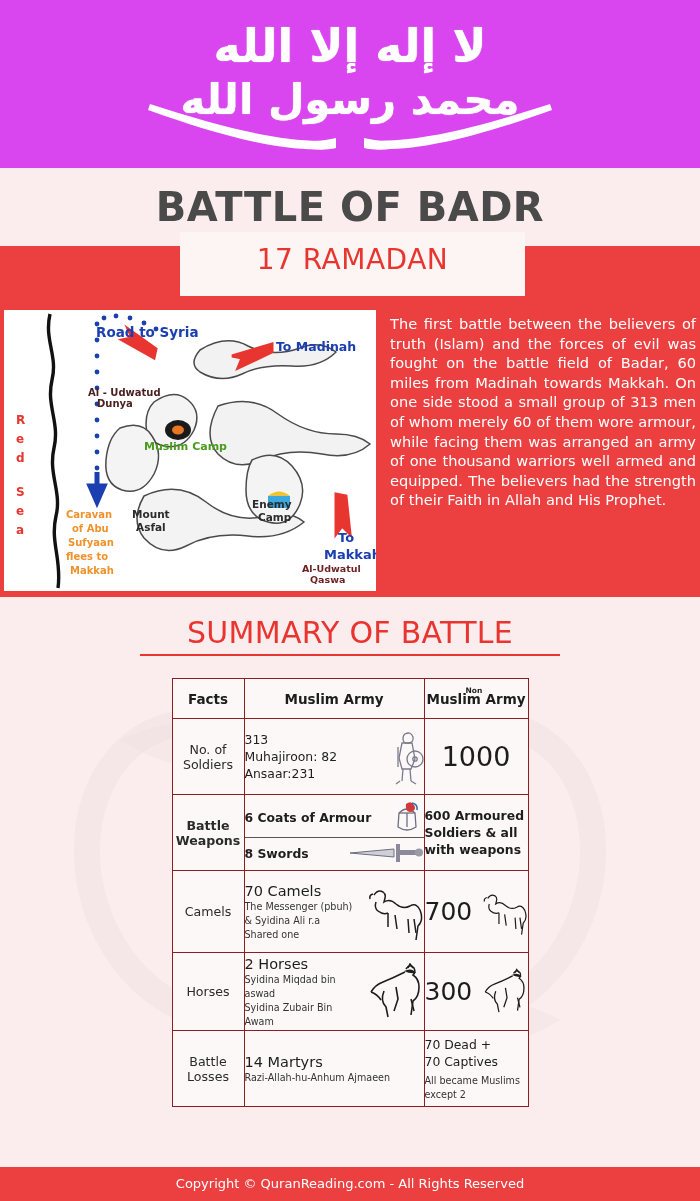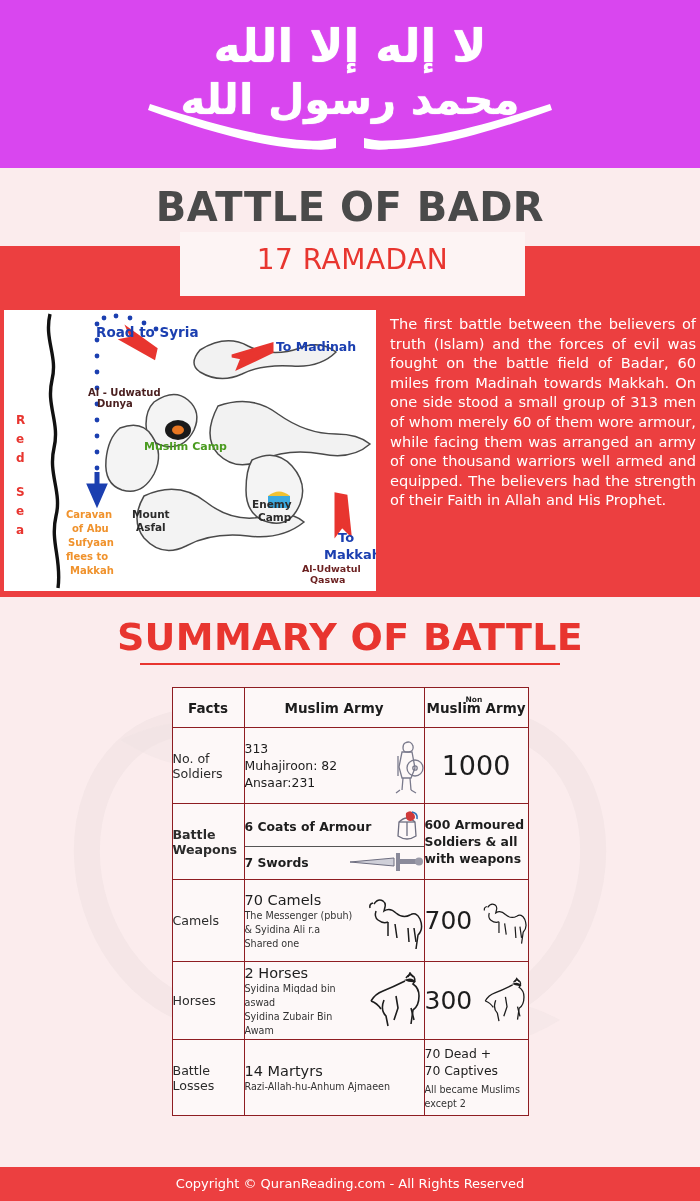--- a/index.html
+++ b/index.html
@@ -78,35 +78,35 @@
   .redsec-foot {
     color: #fff; font-family: "DejaVu Sans", sans-serif;
     font-size: 13.6px; line-height: 18px; padding: 7px 18px 10px 18px;
   }
 
   
   .summary { position: relative; z-index: 1; width: 700px; padding-top: 18px; }
   .sum-title {
     text-align: center; color: #e8352f;
     font-family: "DejaVu Sans", sans-serif;
-    font-size: 38px; font-weight: 700; letter-spacing: .3px;
+    font-size: 30px; font-weight: 400; letter-spacing: .3px;
   }
   .sum-rule {
     width: 420px; height: 2px; background: #e8352f; margin: 4px auto 0 auto;
   }
 
   table.summary-table {
     margin: 22px auto 0 auto; width: 356px; border-collapse: collapse;
     background: #fdf7f7; table-layout: fixed;
   }
   table.summary-table td, table.summary-table th {
     border: 1.4px solid #8e1d22; vertical-align: middle; background: #fdf8f8;
     padding: 0;
   }
-  .c-fact { width: 72px; text-align: left; padding: 6px 2px; }
+  .c-fact { width: 72px; text-align: center; padding: 6px 2px; }
   .c-mus  { width: 180px; position: relative; padding: 6px 8px; }
   .c-non  { width: 104px; position: relative; padding: 6px 8px; }
 
   th.c-fact, th.c-mus, th.c-non {
     height: 40px; font-family:"DejaVu Sans", sans-serif;
     font-size: 13.5px; font-weight: 700; color: #1d1d1d; text-align:center;
   }
   .hdr-non { position: relative; display:inline-block; }
   .hdr-non sup { font-size: 7.5px; position: absolute; top: -5px; left: 39px; font-weight:700;}
 
@@ -333,21 +333,21 @@
               <g fill="none" stroke="#6e6e80" stroke-width="1.3">
                 <path d="M9 12 q8 -8 16 0 l1 14 q-9 6 -18 0z"></path>
                 <path d="M9 12 l16 0"></path>
                 <path d="M17 12 l0 14"></path>
               </g>
               <path d="M16 3 q5 -4 8 1 q3 5 -3 7 q-6 1 -5 -8z" fill="#d03a3a"></path>
               <path d="M22 2 q6 1 5 7" stroke="#2f6fb5" stroke-width="1.6" fill="none"></path>
             </svg>
           </div>
           <div class="cellflex">
-            <div class="mid-line">7 Swords</div>
+            <div class="mid-line">8 Swords</div>
             <svg class="icon-box" width="78" height="22" viewBox="0 0 78 22">
               <path d="M4 11 l44 -4 l0 8 z" fill="#cfcfd8" stroke="#6e6e80" stroke-width="1"></path>
               <rect x="50" y="2" width="4" height="18" fill="#8a8a9a"></rect>
               <rect x="54" y="8" width="16" height="5" fill="#8a8a9a"></rect>
               <circle cx="73" cy="10.5" r="4" fill="#9a9aa8"></circle>
             </svg>
           </div>
         </td>
         <td class="c-non">
           <div class="mid-line">600 Armoured Soldiers &amp; all with weapons</div>

